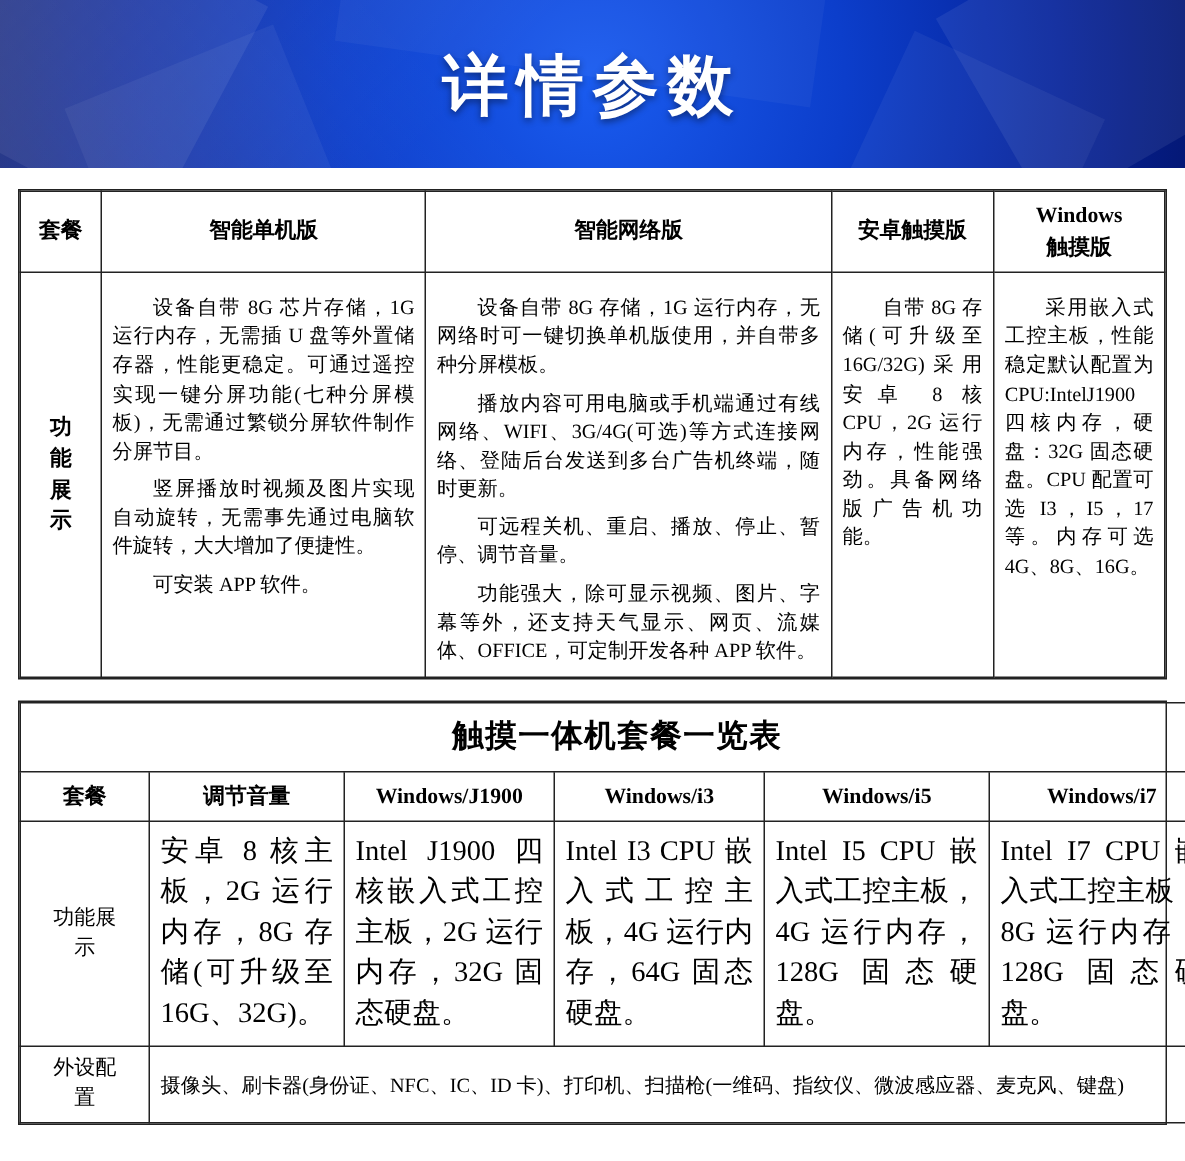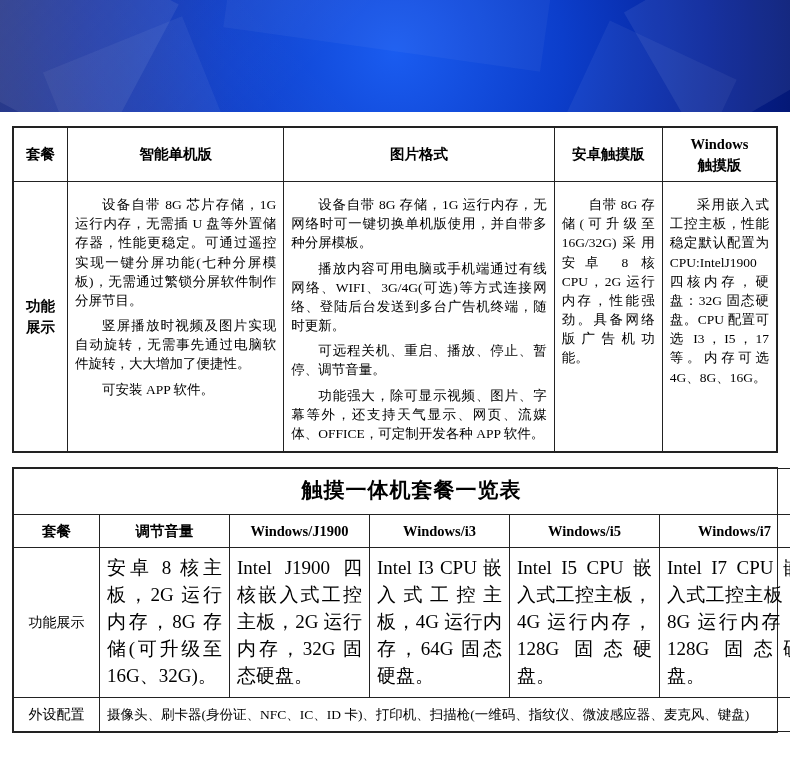--- a/index.html
+++ b/index.html
@@ -53,21 +53,21 @@
     margin: 14px 12px 0 12px;
     border: 1px solid #222;
   }
   table {
     width: 100%;
     border-collapse: collapse;
     table-layout: fixed;
   }
   td, th {
     border: 1px solid #222;
-    padding: 5px 6px;
+    padding: 5px 16px;
     vertical-align: middle;
     font-size: 13.5px;
     line-height: 1.42;
   }
   .tbl-title td {
     text-align: center;
     font-size: 21px;
     font-weight: bold;
     padding: 7px 0 8px 0;
     letter-spacing: 1px;
@@ -114,36 +114,37 @@
 </style>
 </head>
 <body>
 
 <div class="banner">
   <div class="shard s1"></div>
   <div class="shard s2"></div>
   <div class="shard s3"></div>
   <div class="shard s4"></div>
   <div class="shard s5"></div>
+  <div class="banner-title">详情参数</div>
 </div>
 
 <div class="table-wrap">
   <table class="t1">
     <colgroup>
       <col style="width:54px">
       <col style="width:216px">
       <col style="width:270px">
       <col style="width:108px">
       <col style="width:114px">
     </colgroup>
     <tbody>
     <tr class="hdr">
       <td>套餐</td>
       <td>智能单机版</td>
-      <td>图片格式</td>
+      <td>智能网络版</td>
       <td>安卓触摸版</td>
       <td>
         <div>Windows</div>
         <div>触摸版</div>
       </td>
     </tr>
     <tr>
       <td class="rowlabel">
         <div>功能</div>
         <div>展示</div>

